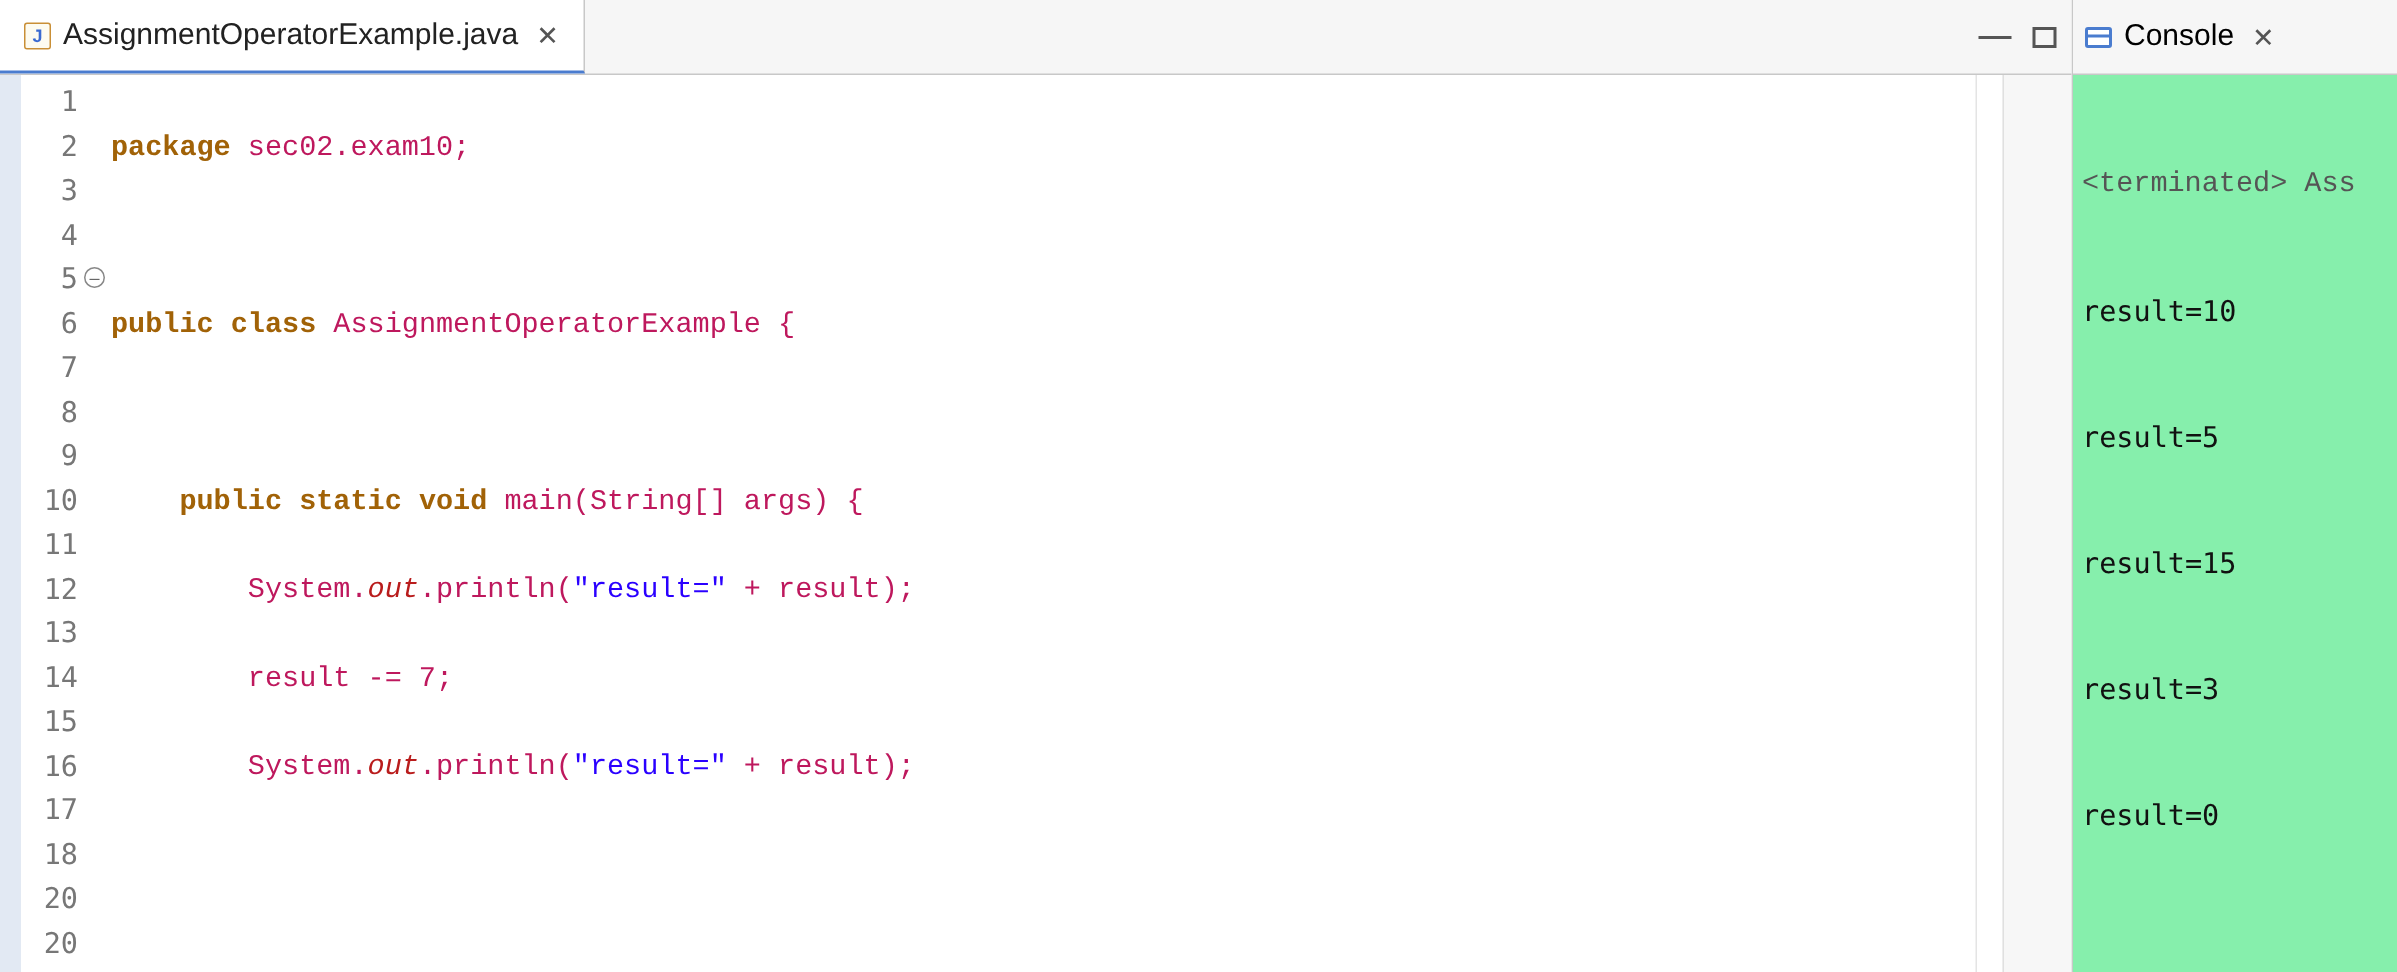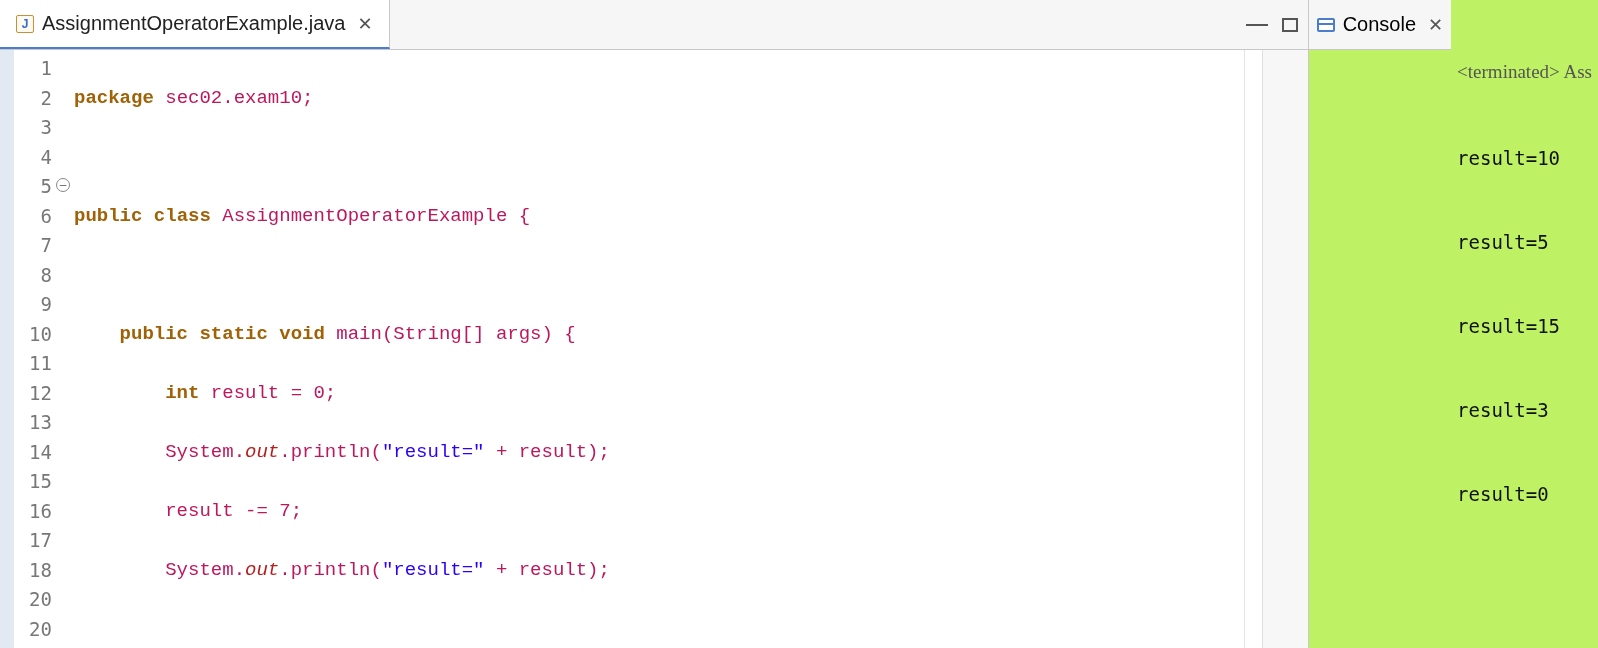--- a/index.html
+++ b/index.html
@@ -22,22 +22,22 @@
     height: 100%;
     display: flex;
     flex-direction: column;
     border-right: 1px solid #c8c8c8;
     position: relative;
   }
   .console-pane {
     flex: 1;
     height: 100%;
     display: flex;
-    flex-direction: row;
-    background: #bef264;
+    flex-direction: column;
+    background: #86efac;
   }
 
   
   .tabbar {
     height: 50px;
     display: flex;
     align-items: stretch;
     background: #f6f6f6;
     border-bottom: 1px solid #c8c8c8;
     position: relative;
@@ -175,21 +175,21 @@
     flex: 1;
     padding: 2px 6px;
     font-family: Menlo, Consolas, monospace;
     font-size: 19px;
     line-height: 28px;
     color: #111;
     white-space: pre;
   }
   .console-status {
     color: #555;
-    font-family: Liberation Serif, serif;
+    font-family: Liberation Mono, monospace;
     font-size: 19px;
     padding-bottom: 2px;
   }
 </style>
 </head>
 <body>
 
 <div class="layout">
 
   <div class="editor-pane">
@@ -229,21 +229,20 @@
         <div class="ln">20</div>
         <div class="ln">20</div>
       </div>
 
       <div class="code">
 <div class="line"><span class="kw">package</span><span class="pln"> sec02.exam10;</span></div>
 <div class="line"></div>
 <div class="line"><span class="kw">public</span> <span class="kw">class</span><span class="pln"> AssignmentOperatorExample {</span></div>
 <div class="line"></div>
 <div class="line">    <span class="kw">public</span> <span class="kw">static</span> <span class="kw">void</span><span class="pln"> main(String[] args) {</span></div>
-<div class="line">        <span class="kw">int</span><span class="pln"> result = 0;</span></div>
 <div class="line"><span class="pln">        System.</span><span class="field">out</span><span class="pln">.println(</span><span class="str">"result="</span><span class="pln"> + result);</span></div>
 <div class="line"><span class="pln">        result -= 7;</span></div>
 <div class="line"><span class="pln">        System.</span><span class="field">out</span><span class="pln">.println(</span><span class="str">"result="</span><span class="pln"> + result);</span></div>
 
 
 
 
 
 
 

